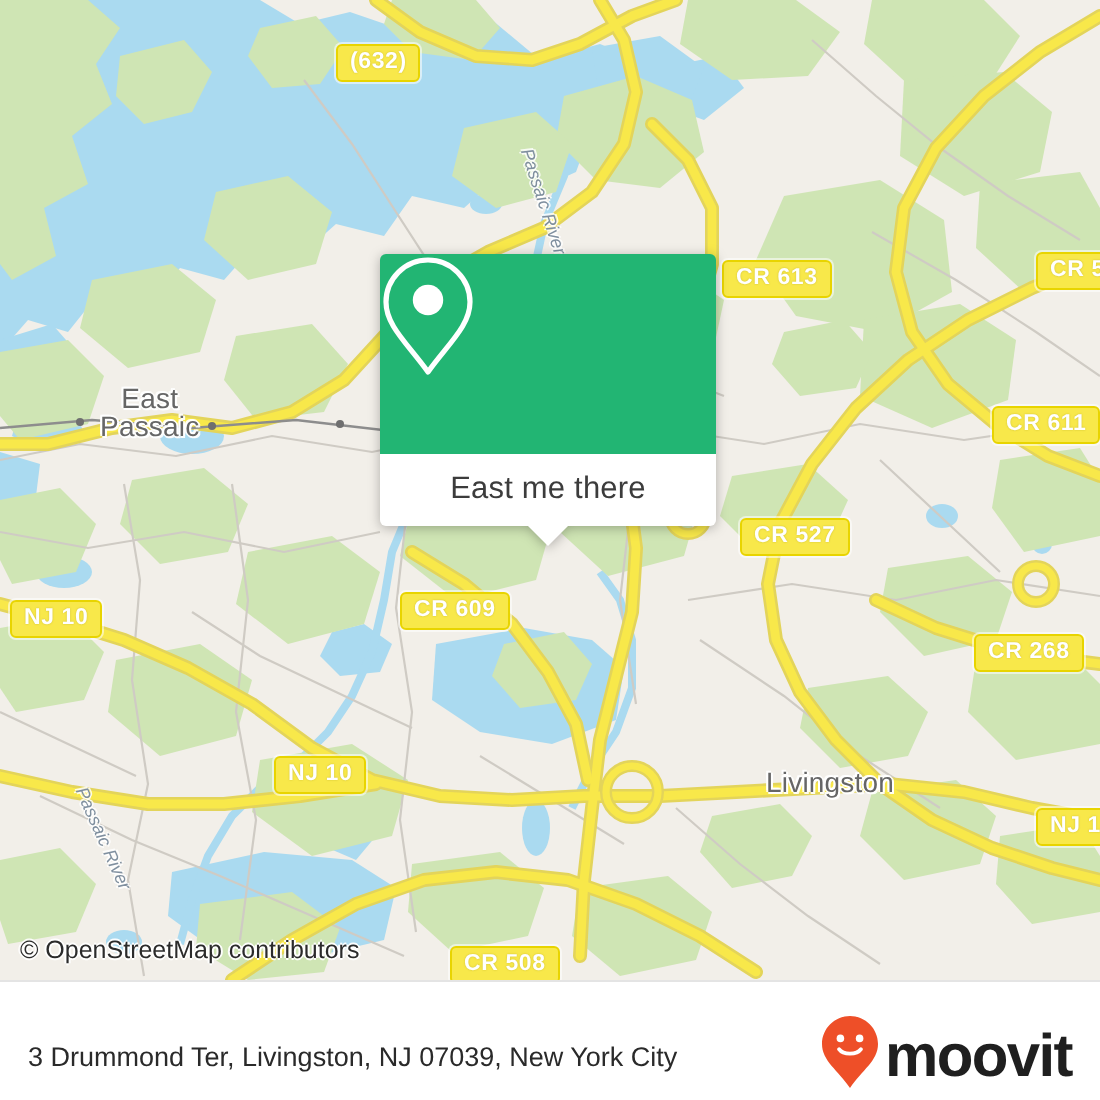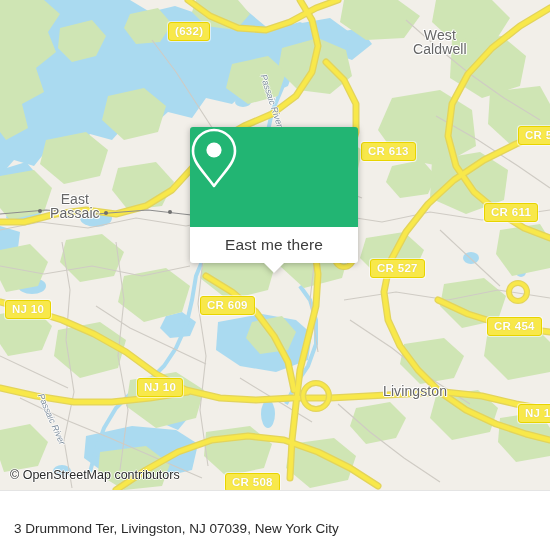--- a/index.html
+++ b/index.html
@@ -358,33 +358,31 @@
             <circle cx="106" cy="213" r="2"></circle>
             <circle cx="170" cy="212" r="2"></circle>
             <circle cx="236" cy="214" r="2"></circle>
           </g>
         </g>
       </g>
     </svg>
 
     <div class="map-label place" style="left:50px; top:192px;">East
 Passaic</div>
-    <div class="map-label place" style="left:413px; top:28px;">West
-Caldwell</div>
     <div class="map-label place" style="left:347px; top:384px;padding-left:36px;">Livingston</div>
 
     <div class="river-label" style="left:268px; top:73px; transform:rotate(72deg); transform-origin:0 0;">Passaic River</div>
     <div class="river-label" style="left:45px; top:392px; transform:rotate(66deg); transform-origin:0 0;">Passaic River</div>
 
     <div class="shield" style="left:168px; top:22px;">(632)</div>
-    <div class="shield" style="left:361px; top:142px;">CR 613</div>
+    <div class="shield" style="left:361px; top:130px;">CR 613</div>
     <div class="shield" style="left:518px; top:126px;">CR 52</div>
-    <div class="shield" style="left:484px; top:203px;">CR 611</div>
+    <div class="shield" style="left:496px; top:203px;">CR 611</div>
     <div class="shield" style="left:370px; top:259px;">CR 527</div>
-    <div class="shield" style="left:487px; top:317px;">CR 454</div>
+    <div class="shield" style="left:487px; top:317px;">CR 268</div>
     <div class="shield" style="left:5px; top:300px;">NJ 10</div>
     <div class="shield" style="left:137px; top:378px;">NJ 10</div>
     <div class="shield" style="left:200px; top:296px;">CR 609</div>
     <div class="shield" style="left:518px; top:404px;">NJ 10</div>
     <div class="shield" style="left:225px; top:473px;">CR 508</div>
 
     <div id="attribution">© OpenStreetMap contributors</div>
 
     <div id="popup">
       <div id="popup-head">
@@ -397,14 +395,25 @@
       </div>
       <div id="popup-foot">
         <span id="popup-foot-label">East me there</span>
         <div id="popup-tail"></div>
       </div>
     </div>
   </div>
 
   <div id="footer">
     <div id="footer-address">3 Drummond Ter, Livingston, NJ 07039, New York City</div>
+    <div id="brand">
+      <span>
+        <svg width="30" height="38" viewBox="0 0 30 38" xmlns="http://www.w3.org/2000/svg">
+          <path d="M15 1 C7.3 1 1 7.3 1 15 C1 23.5 9 28 15 37 C21 28 29 23.5 29 15 C29 7.3 22.7 1 15 1 Z" fill="#ee4f28"></path>
+          <circle cx="10.2" cy="12.2" r="1.9" fill="#ffffff"></circle>
+          <circle cx="19.8" cy="12.2" r="1.9" fill="#ffffff"></circle>
+          <path d="M9.5 17.6 C11.6 20.6 18.4 20.6 20.5 17.6" fill="none" stroke="#ffffff" stroke-width="1.9" stroke-linecap="round"></path>
+        </svg>
+      </span>
+      <span id="brand-wordmark">moovit</span>
+    </div>
   </div>
 </div>
 
 </body></html>

